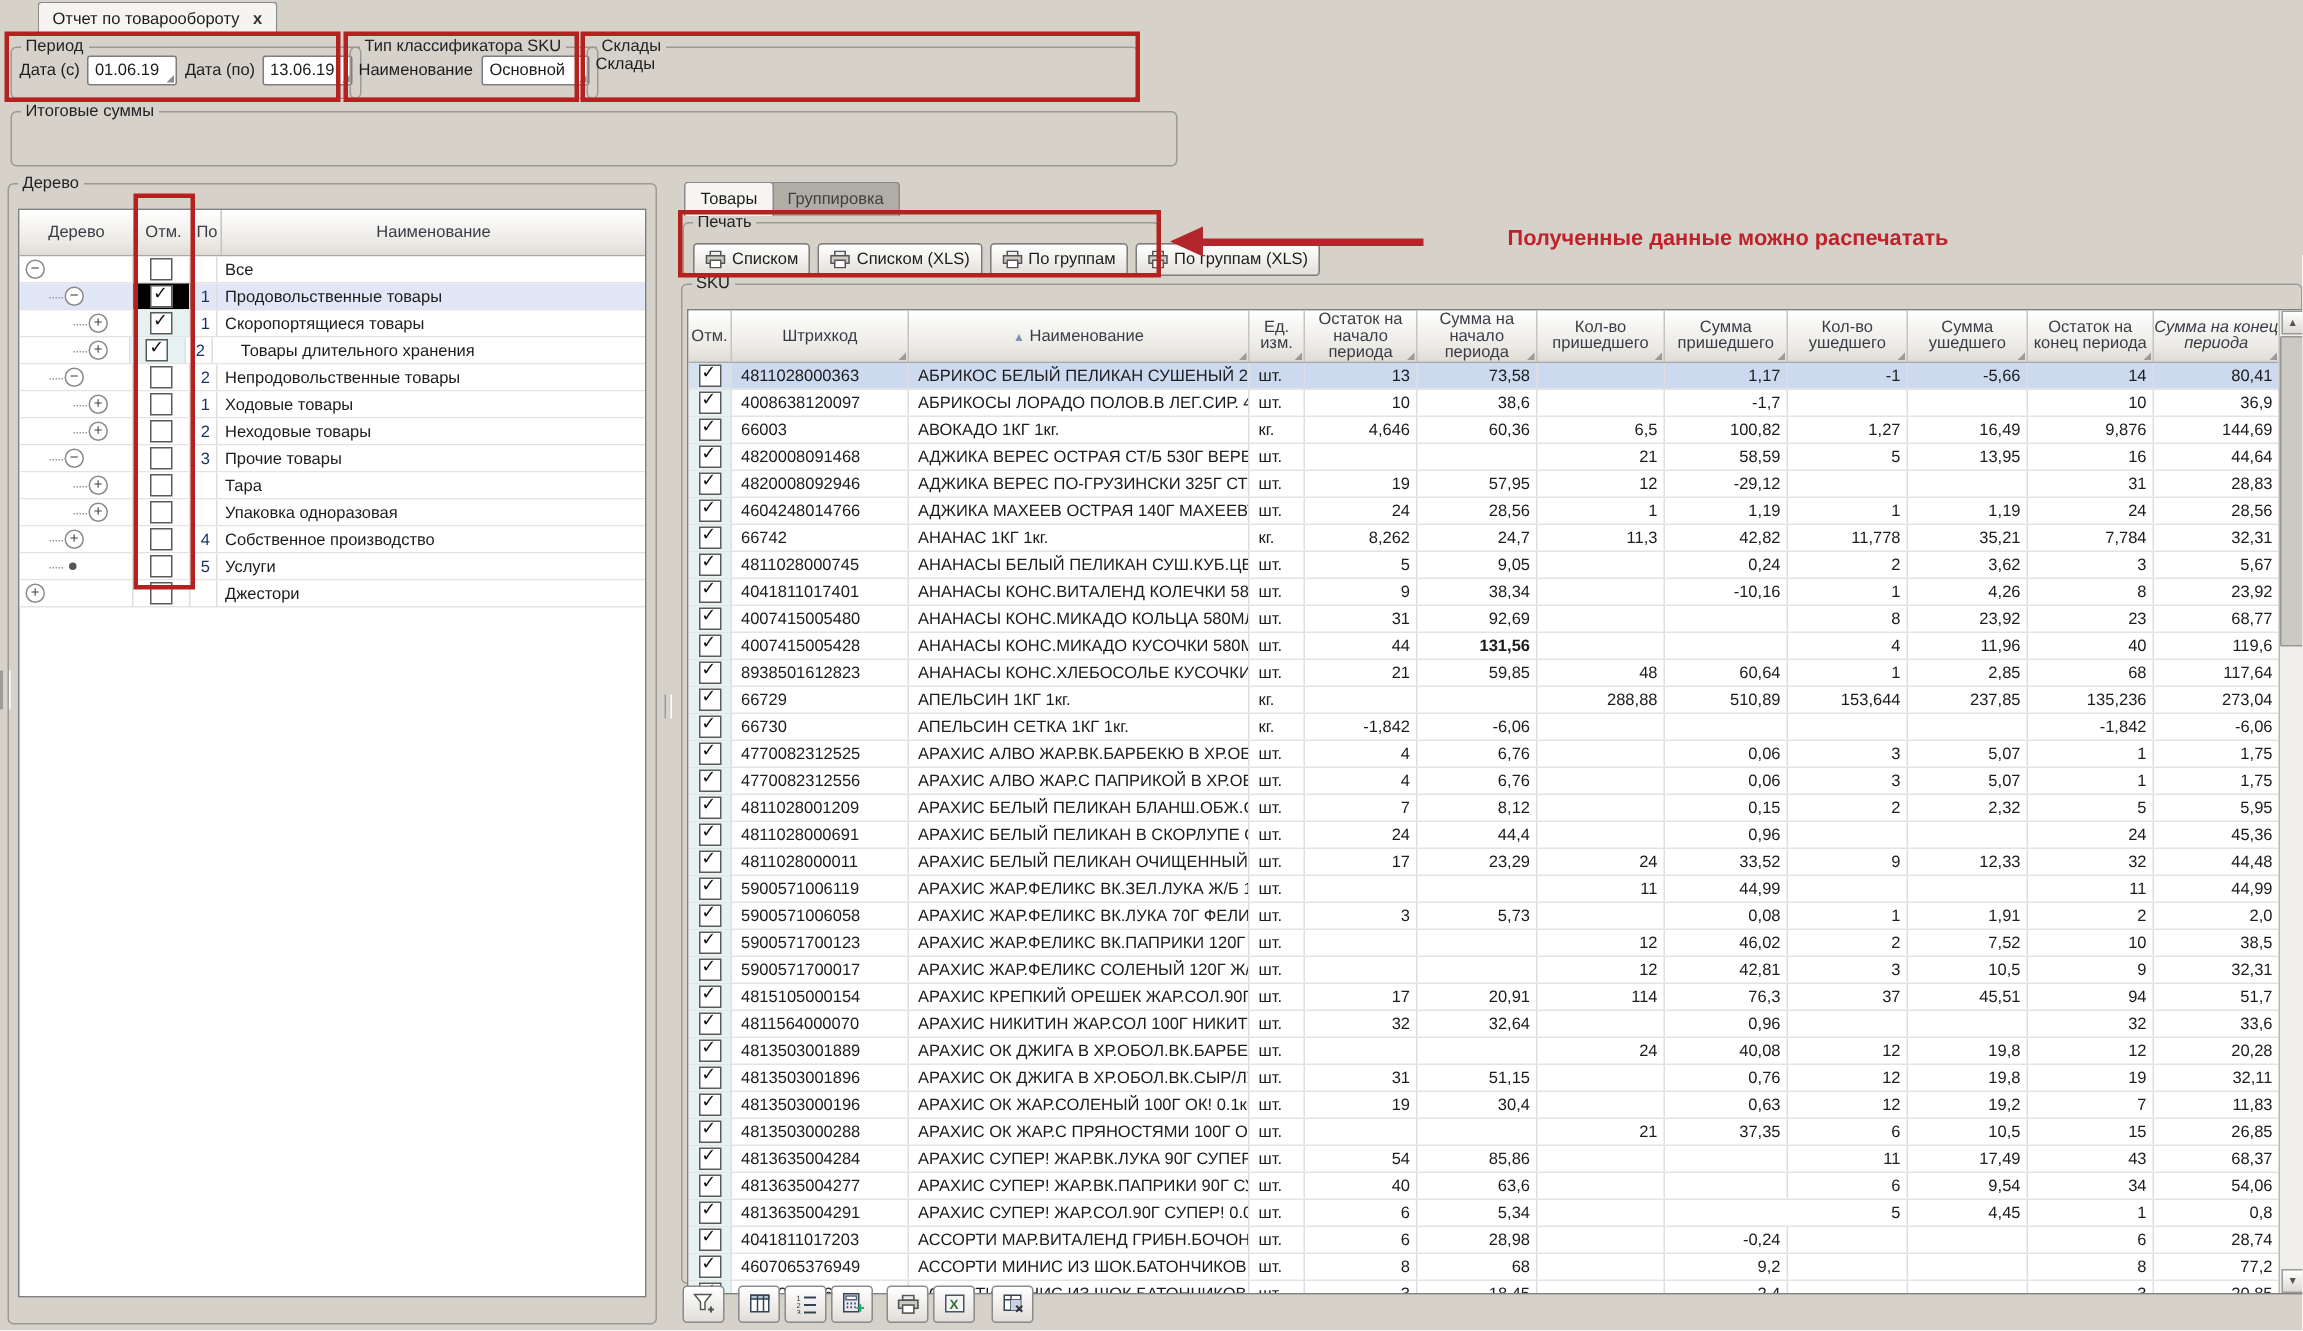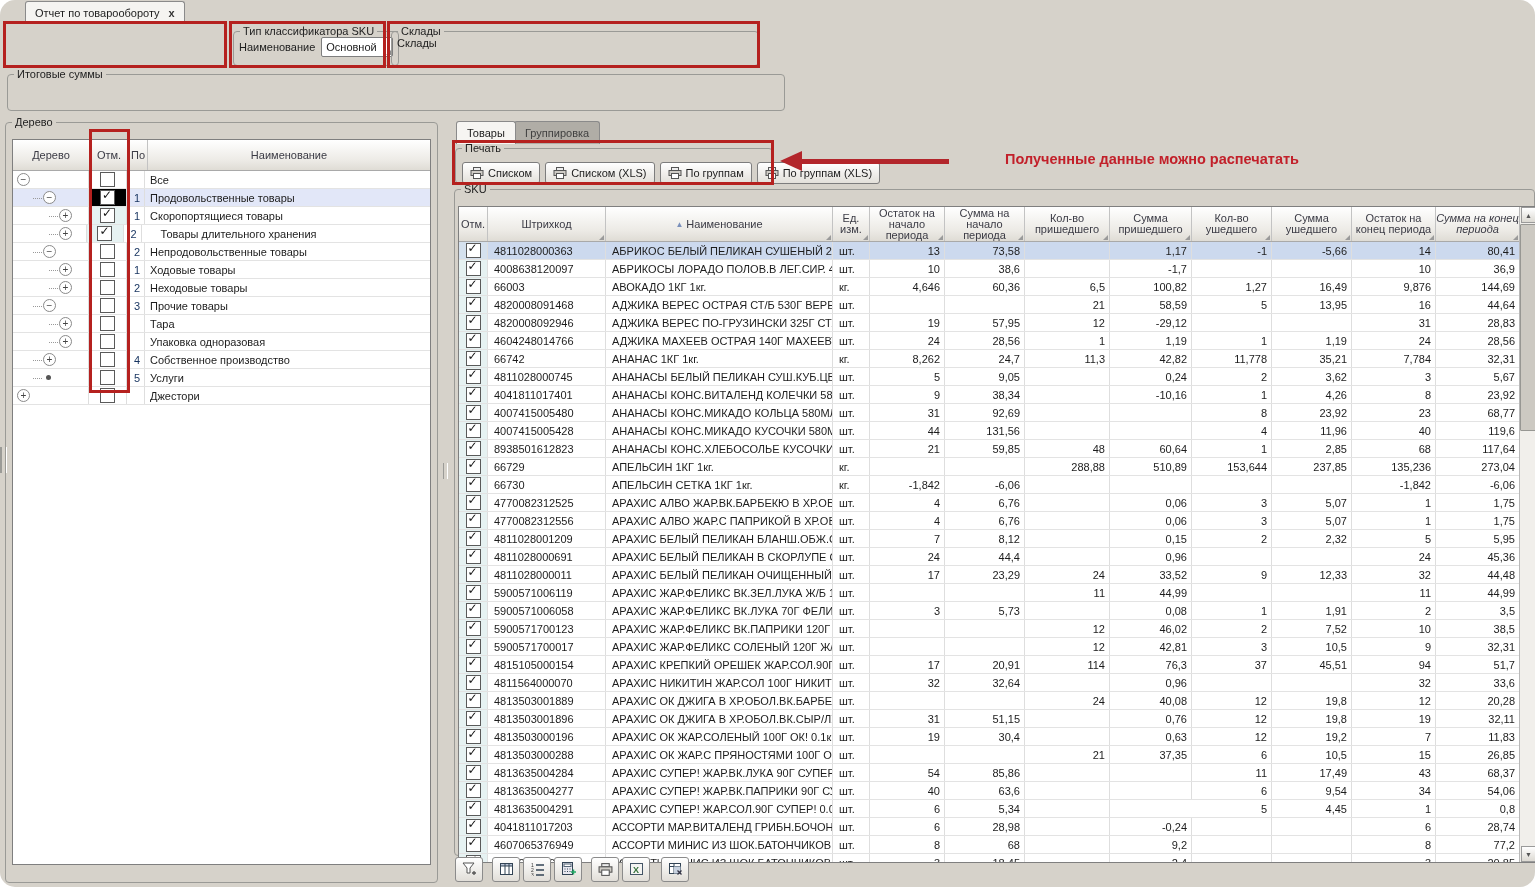--- a/index.html
+++ b/index.html
@@ -1,17 +1,17 @@
 <!DOCTYPE html>
 <html><head>
 <meta charset="utf-8">
 <style>
   html,body{margin:0;padding:0;}
   body{font-family:"Liberation Sans","DejaVu Sans",sans-serif;font-size:11px;color:#1c1c1c;}
-  .screen{position:relative;width:1535px;height:887px;background:#d6d2ca;overflow:hidden;border-radius:15px;}
+  .screen{position:relative;width:1535px;height:887px;background:#d6d2ca;overflow:hidden;}
 
   
   fieldset{position:absolute;border:1px solid #9a9a96;border-radius:4px;margin:0;padding:0;}
   legend{font-size:11px;color:#222;margin-left:6px;padding:0 3px;line-height:10px;}
   .field{background:#fff;border:1px solid #7e7e7e;border-radius:2px;height:18px;display:flex;align-items:center;padding:0 4px;position:relative;white-space:nowrap;overflow:hidden;}
   .field.corner::after{content:"";position:absolute;right:1px;bottom:1px;border-left:5px solid transparent;border-bottom:5px solid #8d8d8d;}
   .field.rnum{justify-content:flex-end;}
   .btn{background:linear-gradient(#ffffff,#e3e0da);border:1px solid #7d7d7d;border-radius:3px;height:20px;display:inline-flex;align-items:center;gap:4px;padding:0 7px;white-space:nowrap;}
   .cb{width:13px;height:13px;background:#fff;border:1px solid #5a5a5a;position:relative;flex:none;}
   .cb.on::after{content:"✓";position:absolute;left:1px;top:-3px;font-size:12px;font-weight:bold;color:#111;}
@@ -87,20 +87,29 @@
 </head>
 <body>
 
 <div class="screen">
 
   <div class="doc-tab">
     <span>Отчет по товарообороту</span>
     <span class="close-x">x</span>
   </div>
 
+  <fieldset style="left:7px;top:26px;width:215px;height:38px;">
+    <legend>Период</legend>
+    <div style="display:flex;align-items:center;gap:5px;padding:1px 5px;">
+      <span class="lbl">Дата (с)</span>
+      <div class="field corner" style="width:50px;">01.06.19</div>
+      <span class="lbl">Дата (по)</span>
+      <div class="field corner" style="width:50px;">13.06.19</div>
+    </div>
+  </fieldset>
 
   <fieldset style="left:233px;top:26px;width:149px;height:38px;">
     <legend>Тип классификатора SKU</legend>
     <div style="display:flex;align-items:center;gap:6px;padding:1px 5px;">
       <span class="lbl">Наименование</span>
       <div class="field corner" style="width:62px;">Основной</div>
     </div>
   </fieldset>
 
   <fieldset style="left:391px;top:26px;width:366px;height:38px;">
@@ -513,21 +522,21 @@
               <div class="scell num" style="width: 83px; border-right: none;">68,77</div>
             </div>
             <div class="srow">
               <div class="scell scb" style="width: 29px;">
                 <div class="cb on"></div>
               </div>
               <div class="scell sleft" style="width: 118px;">4007415005428</div>
               <div class="scell sleft" style="width: 227px;">АНАНАСЫ КОНС.МИКАДО КУСОЧКИ 580МЛ</div>
               <div class="scell sleft" style="width: 37px;">шт.</div>
               <div class="scell num" style="width: 75px;">44</div>
-              <div class="scell num" style="width: 80px;">131,56</div>
+              <div class="scell num" style="width: 80px; font-weight: bold;">131,56</div>
               <div class="scell num" style="width: 85px;"></div>
               <div class="scell num" style="width: 82px;"></div>
               <div class="scell num" style="width: 80px;">4</div>
               <div class="scell num" style="width: 80px;">11,96</div>
               <div class="scell num" style="width: 84px;">40</div>
               <div class="scell num" style="width: 83px; border-right: none;">119,6</div>
             </div>
             <div class="srow">
               <div class="scell scb" style="width: 29px;">
                 <div class="cb on"></div>
@@ -679,21 +688,21 @@
               <div class="scell sleft" style="width: 118px;">5900571006058</div>
               <div class="scell sleft" style="width: 227px;">АРАХИС ЖАР.ФЕЛИКС ВК.ЛУКА 70Г ФЕЛИК</div>
               <div class="scell sleft" style="width: 37px;">шт.</div>
               <div class="scell num" style="width: 75px;">3</div>
               <div class="scell num" style="width: 80px;">5,73</div>
               <div class="scell num" style="width: 85px;"></div>
               <div class="scell num" style="width: 82px;">0,08</div>
               <div class="scell num" style="width: 80px;">1</div>
               <div class="scell num" style="width: 80px;">1,91</div>
               <div class="scell num" style="width: 84px;">2</div>
-              <div class="scell num" style="width: 83px; border-right: none;">3,5</div>
+              <div class="scell num" style="width: 83px; border-right: none;">2,0</div>
             </div>
             <div class="srow">
               <div class="scell scb" style="width: 29px;">
                 <div class="cb on"></div>
               </div>
               <div class="scell sleft" style="width: 118px;">5900571700123</div>
               <div class="scell sleft" style="width: 227px;">АРАХИС ЖАР.ФЕЛИКС ВК.ПАПРИКИ 120Г Ж</div>
               <div class="scell sleft" style="width: 37px;">шт.</div>
               <div class="scell num" style="width: 75px;"></div>
               <div class="scell num" style="width: 80px;"></div>

